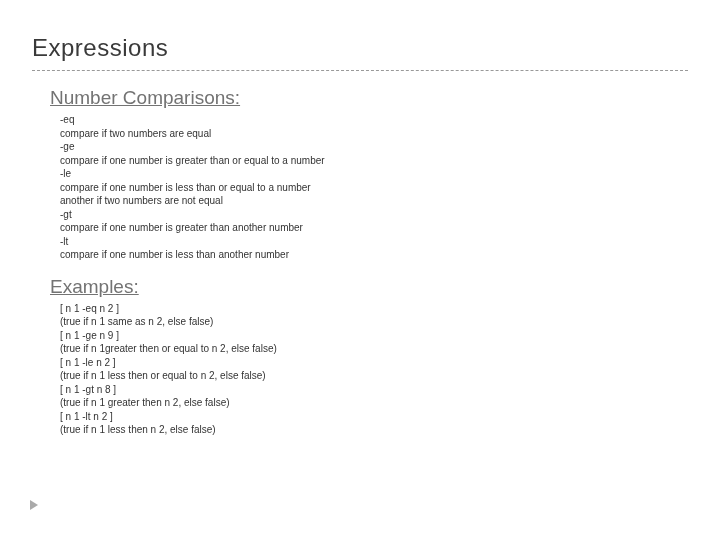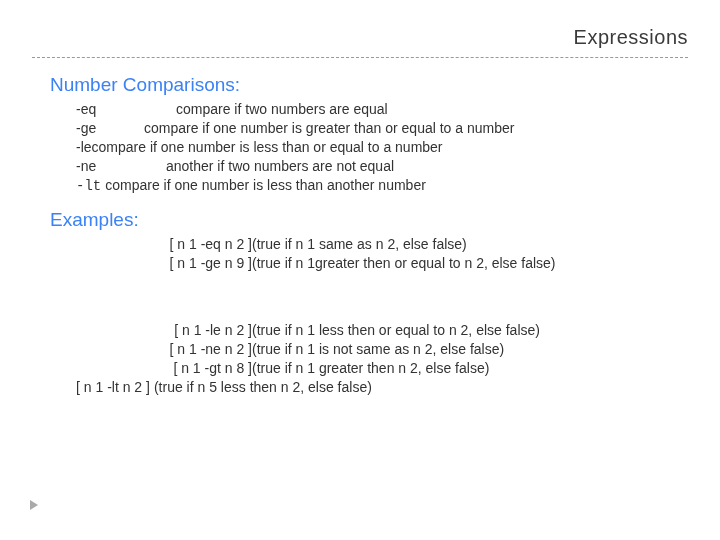--- a/index.html
+++ b/index.html
@@ -10,26 +10,25 @@
     background: #fff;
     font-family: Arial, Helvetica, sans-serif;
     color: #222;
     position: relative;
     overflow: hidden;
   }
   .slide {
     padding: 18px 32px 0 32px;
   }
   .title {
-    font-size: 20px;
+    font-size: 24px;
     font-weight: 400;
     color: #3a3a3a;
-    margin: 8px 0 8px 0;
+    margin: 16px 0 8px 0;
     letter-spacing: 0.5px;
-    text-align: right;
   }
   .hr {
     border: none;
     border-top: 1px dashed #999;
     margin: 0 0 16px 0;
   }
   .section {
     margin-bottom: 14px;
   }
   .section-header {
@@ -39,52 +38,54 @@
   }
   .bullet-main {
     color: #8b1d2c;
     font-size: 15px;
     width: 18px;
     display: inline-block;
     flex-shrink: 0;
   }
   .section-title {
     font-size: 19px;
-    color: #3b82f6;
+    color: #737373;
+    text-decoration: underline;
   }
   .items {
     margin-left: 28px;
   }
   .item {
     display: flex;
     align-items: baseline;
-    font-size: 14px;
+    font-size: 10px;
     line-height: 1.35;
     color: #333;
+    flex-direction: column;
   }
   .bullet-sub {
     color: #8b1d2c;
     font-size: 12px;
     width: 16px;
     display: inline-block;
     flex-shrink: 0;
   }
   .op {
     display: inline-block;
   }
   .w-eq { width: 100px; }
   .w-ge { width: 68px; }
   .w-le { width: auto; margin-right: 0; }
   .w-ne { width: 90px; }
   .w-gt { width: 94px; }
-  .w-lt { width: auto; margin-right: 4px; font-family: Liberation Mono, monospace; }
-  .ex-code { display: inline-block; text-align: right; }
+  .w-lt { width: auto; margin-right: 4px; }
+  .ex-code { display: inline-block; }
   .wex-0 { width: 176px; }
   .wex-1 { width: 176px; }
-  .wex-2 { width: 176px; margin-top: 48px; }
+  .wex-2 { width: 176px; }
   .wex-3 { width: 176px; }
   .wex-4 { width: 176px; }
   .wex-5 { width: auto; margin-right: 4px; }
   .marker {
     position: absolute;
     left: 30px;
     bottom: 30px;
     width: 0;
     height: 0;
     border-top: 5px solid transparent;
@@ -115,22 +116,26 @@
           <span class="op w-ge">-ge</span>
           <span>compare if one number is greater than or equal to a number</span>
         </div>
         <div class="item">
           <span class="bullet-sub"></span>
           <span class="op w-le">-le</span>
           <span>compare if one number is less than or equal to a number</span>
         </div>
         <div class="item">
           <span class="bullet-sub"></span>
-          <span class="op w-ne">-ne</span>
           <span>another if two numbers are not equal</span>
+        </div>
+        <div class="item">
+          <span class="bullet-sub"></span>
+          <span class="op w-gt">-gt</span>
+          <span>compare if one number is greater than another number</span>
         </div>
         <div class="item">
           <span class="bullet-sub"></span>
           <span class="op w-lt">-lt</span>
           <span>compare if one number is less than another number</span>
         </div>
       </div>
   </div>
 
   <div class="section">
@@ -149,30 +154,25 @@
           <span class="ex-code wex-1">[ n 1 -ge n 9 ]</span>
           <span>(true if n 1greater then or equal to n 2, else false)</span>
         </div>
         <div class="item">
           <span class="bullet-sub"></span>
           <span class="ex-code wex-2">[ n 1 -le n 2 ]</span>
           <span>(true if n 1 less then or equal to n 2, else false)</span>
         </div>
         <div class="item">
           <span class="bullet-sub"></span>
-          <span class="ex-code wex-3">[ n 1 -ne n 2 ]</span>
-          <span>(true if n 1 is not same as n 2, else false)</span>
-        </div>
-        <div class="item">
-          <span class="bullet-sub"></span>
           <span class="ex-code wex-4">[ n 1 -gt n 8 ]</span>
           <span>(true if n 1 greater then n 2, else false)</span>
         </div>
         <div class="item">
           <span class="bullet-sub"></span>
           <span class="ex-code wex-5">[ n 1 -lt n 2 ]</span>
-          <span>(true if n 5 less then n 2, else false)</span>
+          <span>(true if n 1 less then n 2, else false)</span>
         </div>
       </div>
   </div>
 </div>
 
 <div class="marker"></div>
 
 </body></html>

